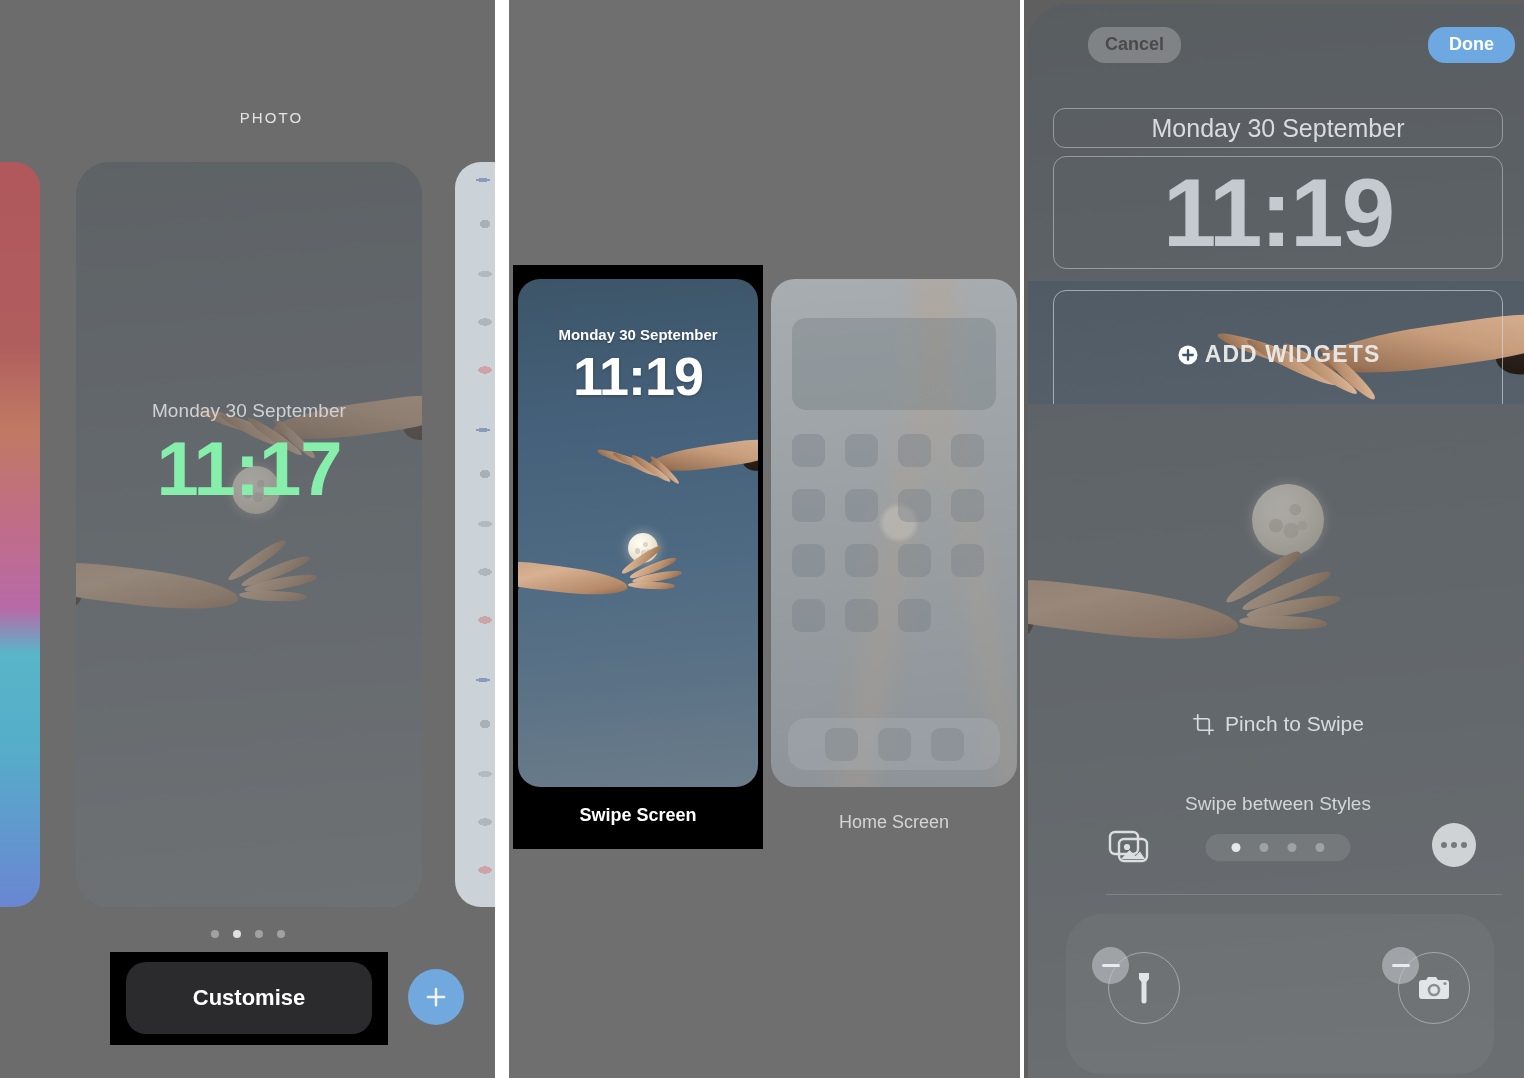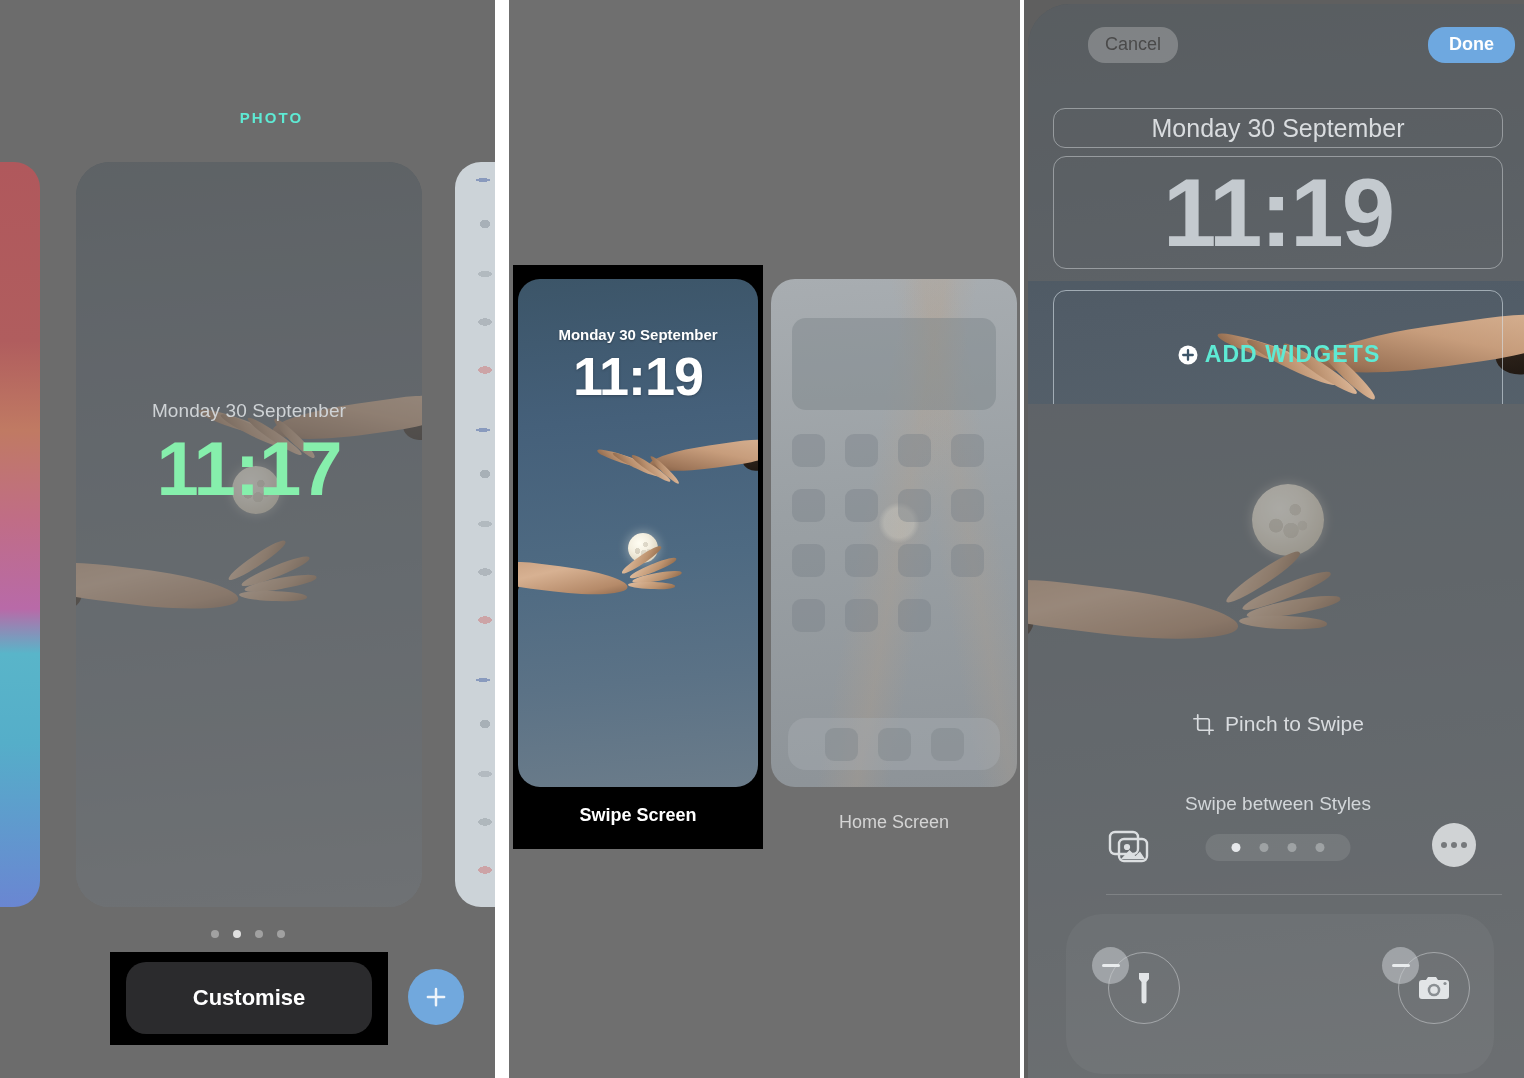--- a/index.html
+++ b/index.html
@@ -73,21 +73,21 @@
   }
   .hand-bot .f{
     position:absolute; background:linear-gradient(150deg,#e3c0a1,#bd936f 62%,#8e6849);
     border-radius:50% 46% 46% 50%;
   }
 
   
   .p1-bg { position:absolute; inset:0; background:#6c6c6c; }
   .p1-title{
     position:absolute; top:109px; left:0; width:543px; text-align:center;
-    font-size:15px; font-weight:bold; letter-spacing:2.1px; color:#5eead4;
+    font-size:15px; font-weight:normal; letter-spacing:2.1px; color:#e5e5e5;
   }
   
   .sliver{ position:absolute; top:162px; height:745px; border-radius:26px; overflow:hidden; }
   #sliver-left { left:-38px; width:78px;
     background:linear-gradient(180deg,#b0585c 0%, #b05d5e 24%, #c07a63 36%, #c06d86 48%,
                                #b86aa8 60%, #59b5c9 66%, #55aec9 78%, #6a86d2 100%); }
   #sliver-right{ left:455px; width:80px; background:#ccd3d8; }
   .doodles{
     position:absolute; inset:0;
     background-image:
@@ -184,21 +184,21 @@
   
   .p3-bg{ position:absolute; inset:0; background:#5f5f5f; }
   .p3-screen{
     position:absolute; left:4px; top:4px; width:500px; height:1074px;
     border-radius:42px 0 0 0; overflow:hidden;
   }
   .p3-screen .wall{ filter:saturate(.42) brightness(.98); }
   .p3-dim{ position:absolute; inset:0; background:rgba(104,104,104,.56); }
   .p3-cancel{
     position:absolute; left:60px; top:23px; padding:7px 17px 8px; border-radius:17px;
-    background:rgba(220,220,220,.30); color:#4a4a4a; font-size:18px;
+    background:rgba(220,220,220,.30); color:#4a4a4a; font-size:18px;font-weight:bold;
   }
   .p3-done{
     position:absolute; right:13px; top:23px; padding:7px 21px 8px; border-radius:17px;
     background:#6ea8e0; color:#fff; font-size:18px; font-weight:bold;
   }
   .p3-datebox{
     position:absolute; left:25px; top:104px; width:450px; height:40px;
     border:1.5px solid rgba(225,228,230,.45); border-radius:12px;
     display:flex; align-items:center; justify-content:center;
     font-size:25px; color:#d9dcdf;
@@ -210,21 +210,21 @@
   }
   .p3-time{ font-size:96px; line-height:104px; font-weight:bold; color:#c4cacf; letter-spacing:-2px; }
   .p3-widgets-band{
     position:absolute; left:0; top:277px; width:500px; height:123px; overflow:hidden;
   }
   .p3-widgets-band .wall-strip{ position:absolute; left:0; top:-277px; width:500px; height:1074px; }
   .p3-widgets-box{
     position:absolute; left:25px; top:9px; width:450px; height:129px;
     border:1.5px solid rgba(215,225,232,.60); border-radius:13px;
     display:flex; align-items:center; justify-content:center; gap:5px;
-    font-size:23px; font-weight:bold; color:#5eead4; letter-spacing:1.1px;
+    font-size:23px; font-weight:bold; color:#e5e5e5; letter-spacing:1.1px;
   }
   .p3-pinch{
     position:absolute; left:0; top:708px; width:500px; text-align:center;
     font-size:21px; color:#d9dcdf; display:flex; align-items:center; justify-content:center; gap:10px;
   }
   .p3-swipe{
     position:absolute; left:0; top:789px; width:500px; text-align:center;
     font-size:19px; color:#d2d6d9;
   }
   .p3-styledots{

